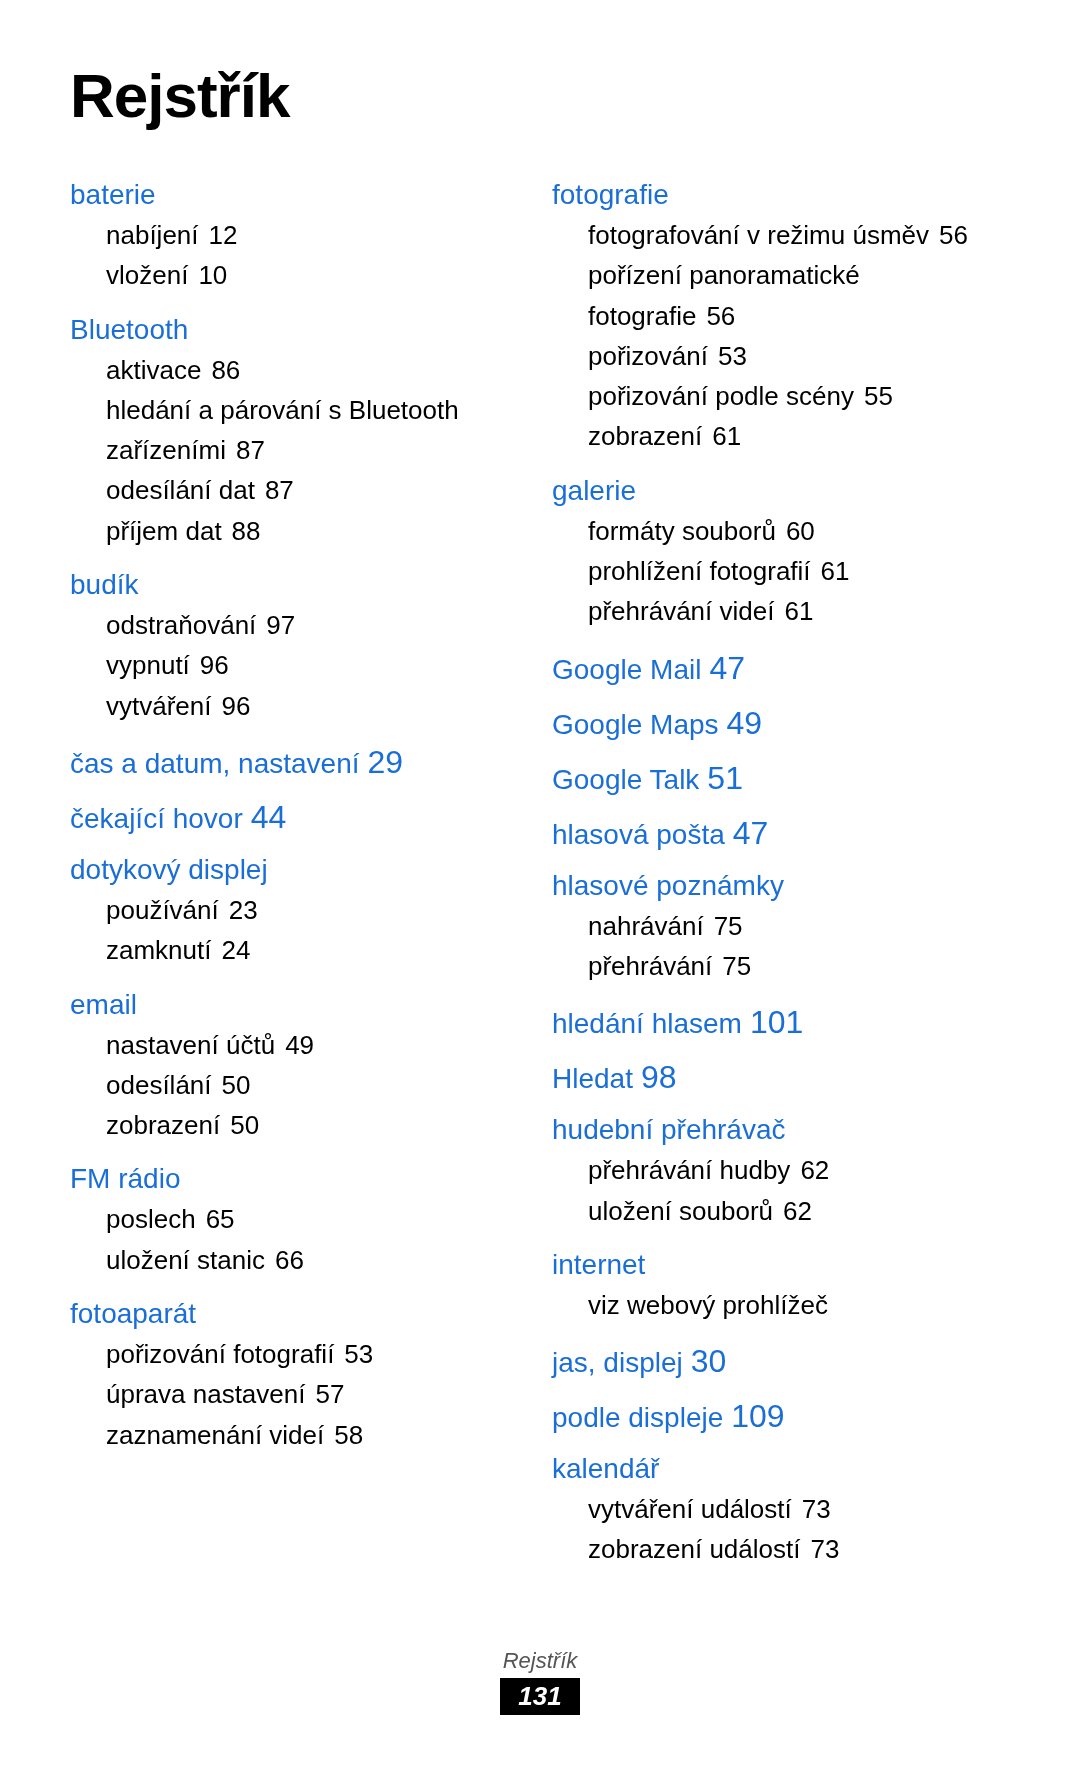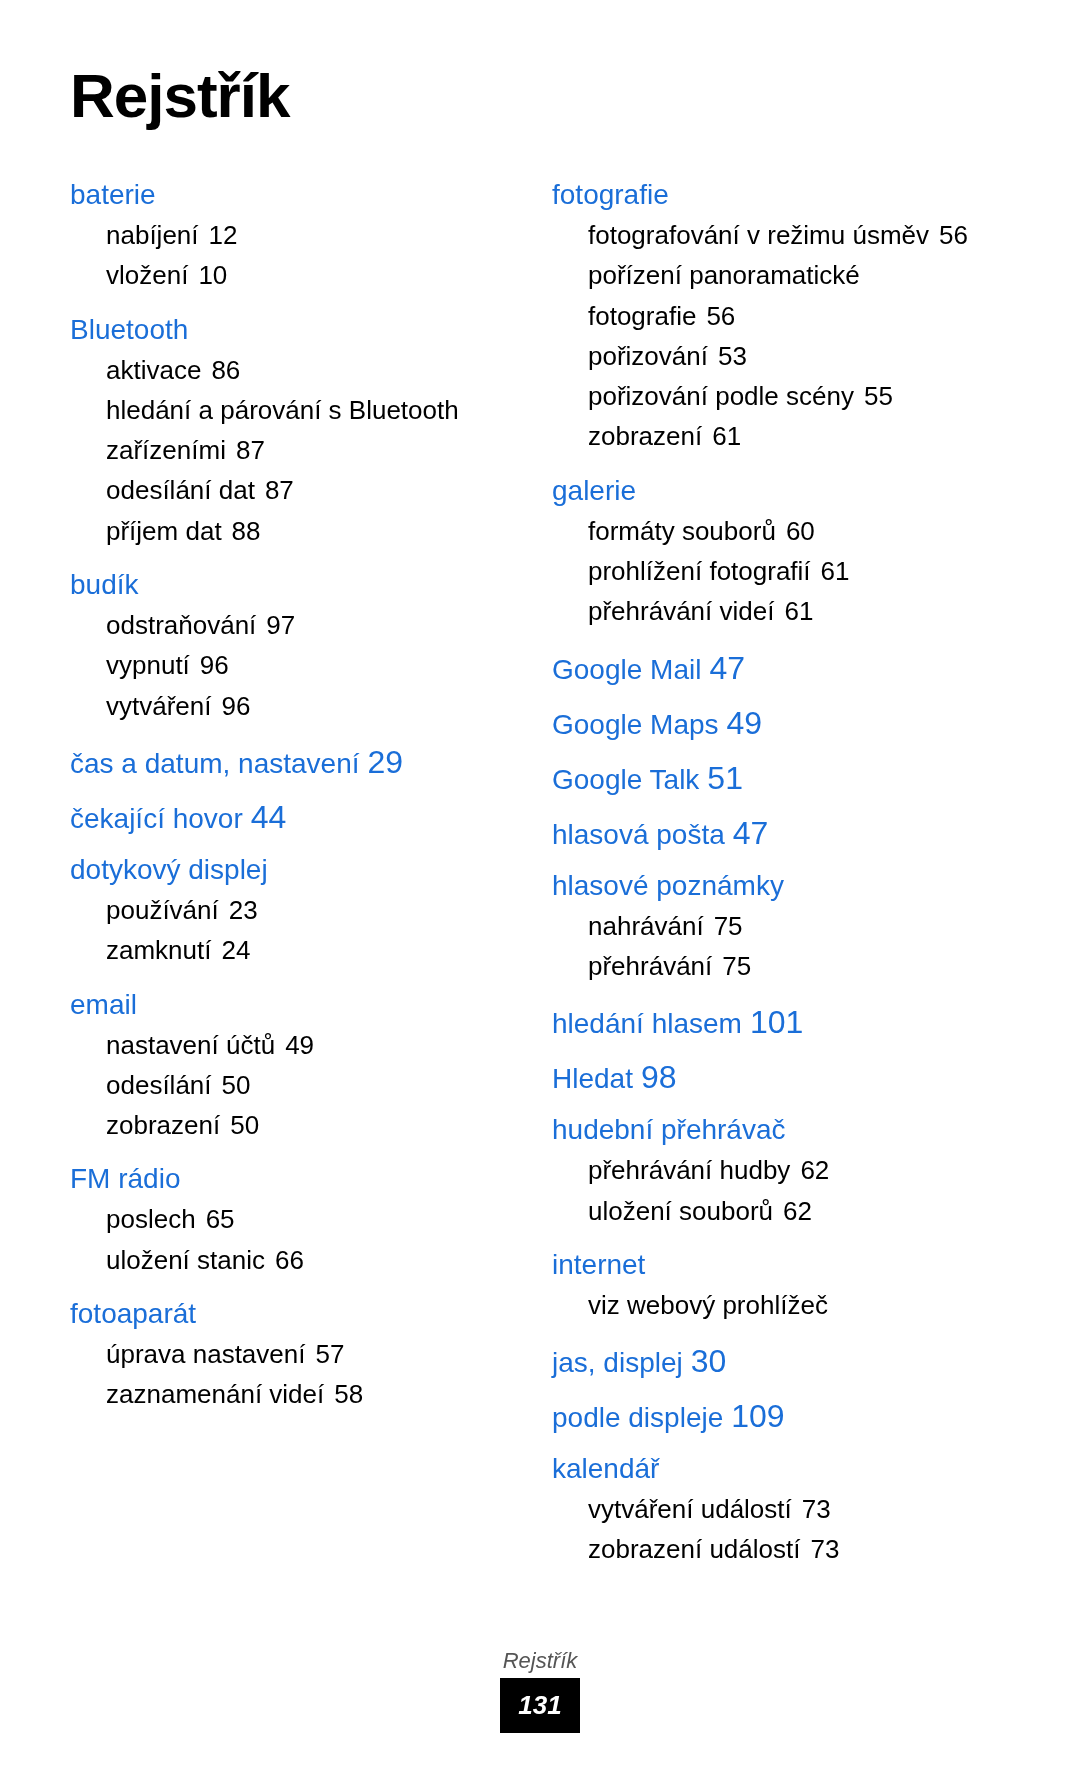--- a/index.html
+++ b/index.html
@@ -64,21 +64,21 @@
       color: #555;
       font-style: italic;
     }
     .footer-page {
       font-size: 26px;
       font-weight: 900;
       color: #000;
       background: #000;
       color: #fff;
       display: inline-block;
-      padding: 12px 18px;
+      padding: 3px 18px;
       margin-top: 4px;
       font-style: italic;
     }
   </style>
 </head>
 <body>
 
 <h1>Rejstřík</h1>
 
 <div class="columns">
@@ -118,20 +118,21 @@
         <div class="index-subitem">odesílání<span class="page-num">50</span></div>
         <div class="index-subitem">zobrazení<span class="page-num">50</span></div>
       </div>
       <div class="index-section">
         <div class="index-heading-line"><span class="index-heading">FM rádio</span></div>
         <div class="index-subitem">poslech<span class="page-num">65</span></div>
         <div class="index-subitem">uložení stanic<span class="page-num">66</span></div>
       </div>
       <div class="index-section">
         <div class="index-heading-line"><span class="index-heading">fotoaparát</span></div>
+        <div class="index-subitem">pořizování fotografií<span class="page-num">53</span></div>
         <div class="index-subitem">úprava nastavení<span class="page-num">57</span></div>
         <div class="index-subitem">zaznamenání videí<span class="page-num">58</span></div>
       </div>
     </div>
   <div class="col" id="right-col">
       <div class="index-section">
         <div class="index-heading-line"><span class="index-heading">fotografie</span></div>
         <div class="index-subitem">fotografování v režimu úsměv<span class="page-num">56</span></div>
         <div class="index-subitem">pořízení panoramatické fotografie<span class="page-num">56</span></div>
         <div class="index-subitem">pořizování<span class="page-num">53</span></div>

